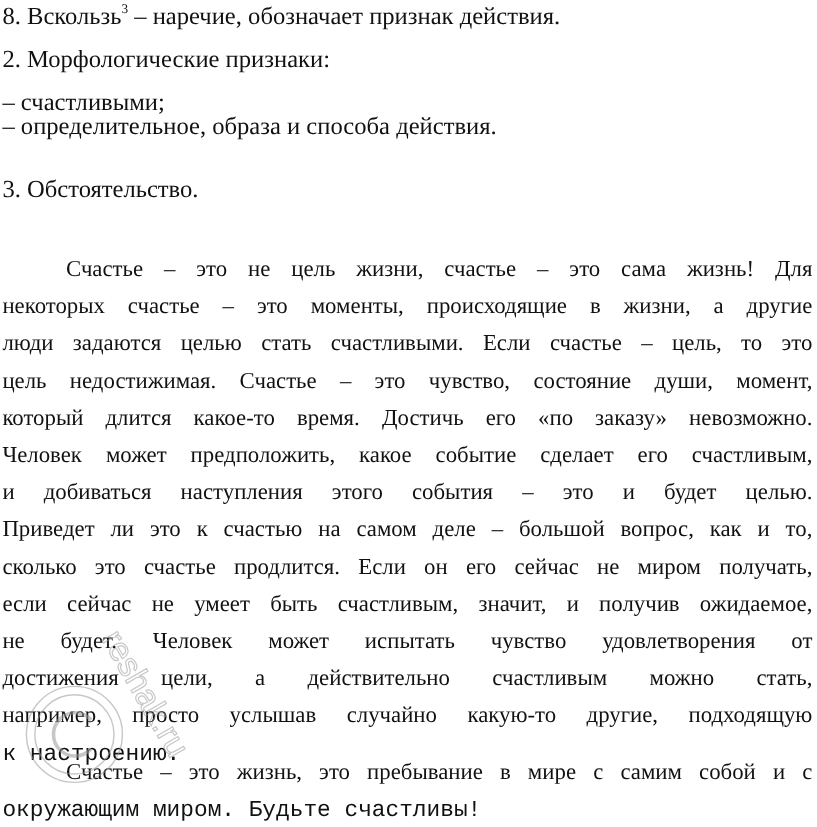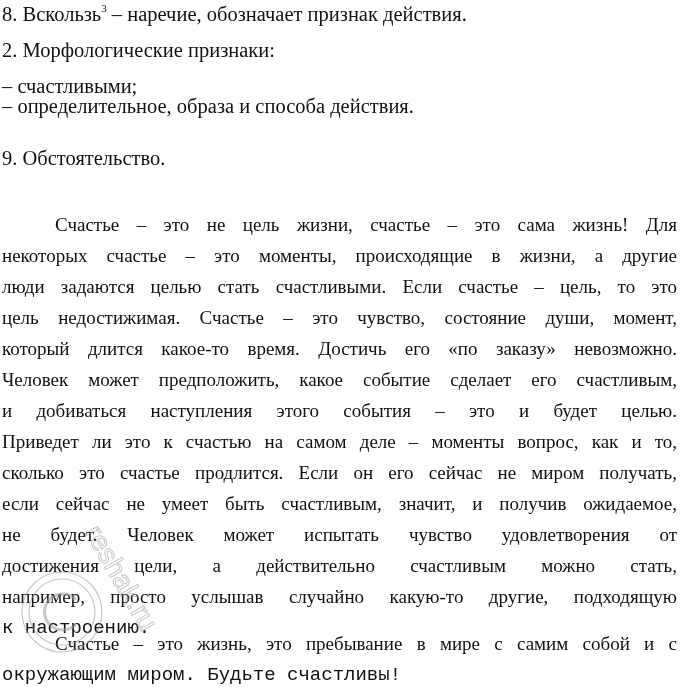--- a/index.html
+++ b/index.html
@@ -65,31 +65,31 @@
 <body>
 
 <div class="page">
 
   <div class="list-line" style="top:2px;">
     <span>8. Вскользь</span><sup>3</sup><span> – наречие, обозначает признак действия.</span>
   </div>
   <div class="list-line" style="top:38px;">2. Морфологические признаки:</div>
   <div class="list-line" style="top:74px;">– счастливыми;</div>
   <div class="list-line" style="top:94px;">– определительное, образа и способа действия.</div>
-  <div class="list-line" style="top:146px;">9. Обстоятельство.</div>
+  <div class="list-line" style="top:146px;">3. Обстоятельство.</div>
 
   <div>
     <div class="para-line indent" style="top:213px;">Счастье – это не цель жизни, счастье – это сама жизнь! Для</div>
     <div class="para-line" style="top:244px;">некоторых счастье – это моменты, происходящие в жизни, а другие</div>
     <div class="para-line" style="top:275px;">люди задаются целью стать счастливыми. Если счастье – цель, то это</div>
     <div class="para-line" style="top:306px;">цель недостижимая. Счастье – это чувство, состояние души, момент,</div>
     <div class="para-line" style="top:337px;">который длится какое-то время. Достичь его «по заказу» невозможно.</div>
     <div class="para-line" style="top:368px;">Человек может предположить, какое событие сделает его счастливым,</div>
     <div class="para-line" style="top:399px;">и добиваться наступления этого события – это и будет целью.</div>
-    <div class="para-line" style="top:430px;">Приведет ли это к счастью на самом деле – моменты вопрос, как и то,</div>
+    <div class="para-line" style="top:430px;">Приведет ли это к счастью на самом деле – большой вопрос, как и то,</div>
     <div class="para-line" style="top:461px;">сколько это счастье продлится. Если он его сейчас не миром получать,</div>
     <div class="para-line" style="top:492px;">если сейчас не умеет быть счастливым, значит, и получив ожидаемое,</div>
     <div class="para-line" style="top:523px;">не будет. Человек может испытать чувство удовлетворения от</div>
     <div class="para-line" style="top:554px;">достижения цели, а действительно счастливым можно стать,</div>
     <div class="para-line" style="top:585px;">например, просто услышав случайно какую-то другие, подходящую</div>
     <div class="para-line last" style="top:616px;">к настроению.</div>
   </div>
 
   <div>
     <div class="para-line indent" style="top:632px;">Счастье – это жизнь, это пребывание в мире с самим собой и с</div>

